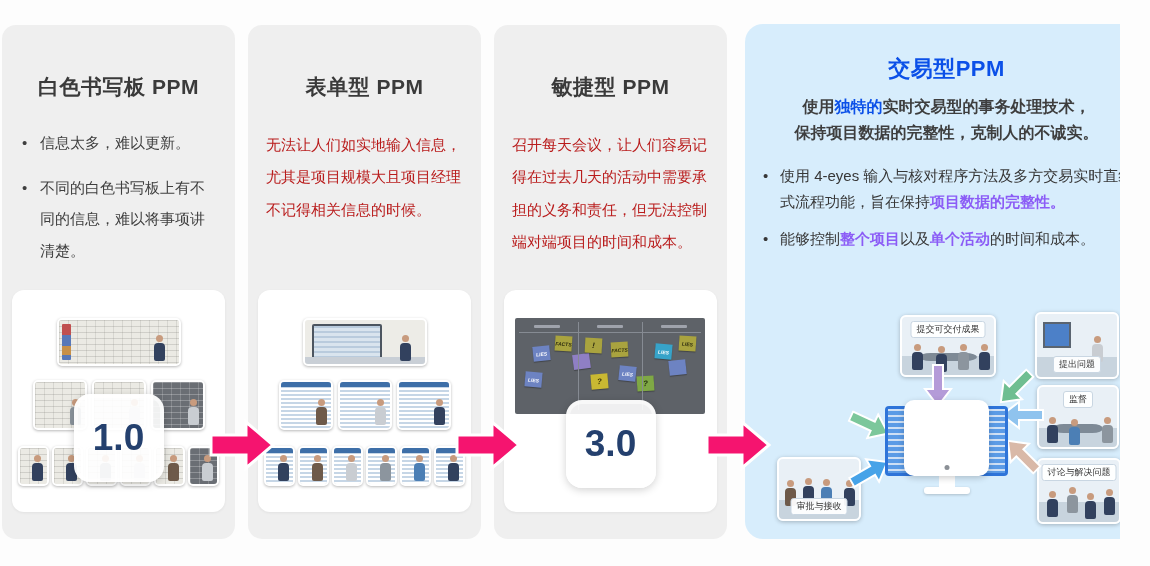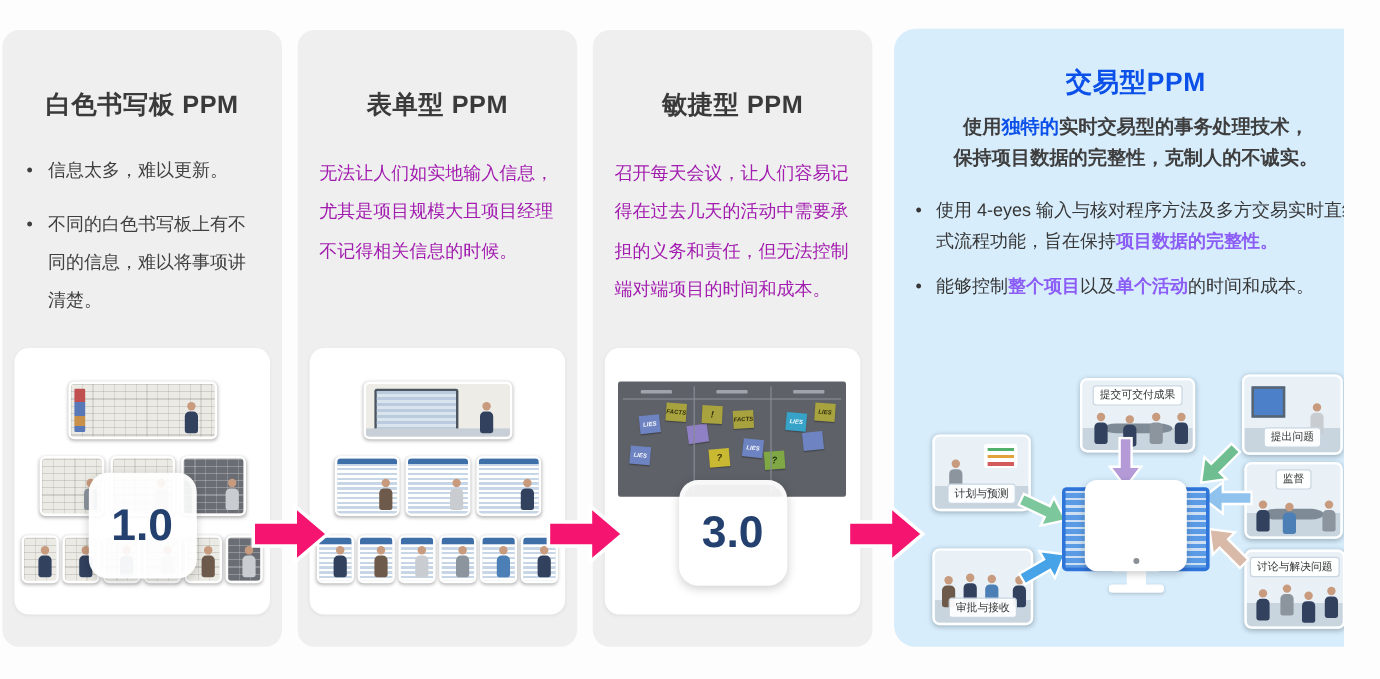--- a/index.html
+++ b/index.html
@@ -9,21 +9,21 @@
   .card{position:absolute;top:25px;width:233px;height:514px;background:#EFEFEF;border-radius:14px;}
   .card.c1{left:2px;}   .card.c2{left:248px;} .card.c3{left:494px;}
   .card.c4{left:745px;top:24px;width:403px;height:515px;background:#D7EDFC;border-radius:18px;}
 
   .card-title{margin:48px 10px 0;text-align:center;font-size:21px;font-weight:bold;color:#3A3A3A;letter-spacing:.5px;}
   .c4 .card-title{margin-top:30px;font-size:22px;color:#0B50E8;}
 
   .bullets{list-style:none;margin:26px 0 0;padding:0 16px 0 20px;}
   .bullets li{position:relative;padding-left:18px;font-size:15px;line-height:2.1;color:#3F3F3F;margin-bottom:13px;}
   .bullets li::before{content:"\2022";position:absolute;left:0;top:0;color:#3F3F3F;font-size:15px;}
-  .para{margin:28px 18px 0;font-size:15px;line-height:2.15;color:#a21caf;}
+  .para{margin:28px 18px 0;font-size:15px;line-height:2.15;color:#b91c1c;}
 
   
   .panel{position:absolute;left:10px;top:265px;width:213px;height:222px;background:#FFFFFF;border-radius:12px;box-shadow:0 1px 3px rgba(0,0,0,.06);}
 
   .t{position:relative;border:2px solid #FFF;border-radius:5px;box-shadow:0 1px 3px rgba(0,0,0,.28);overflow:hidden;background:#EDECE7;}
   .rowA{display:flex;justify-content:center;padding-top:28px;}
   .rowB{display:flex;justify-content:center;gap:5px;margin-top:14px;}
   .rowC{display:flex;justify-content:center;gap:3px;margin-top:16px;}
   .t-wide{width:120px;height:44px;}
   .t-mid{width:50px;height:46px;}
@@ -341,25 +341,20 @@
       </div>
 
       <div class="scene sc-approve">
         <span class="pill bot">审批与接收</span>
         <i class="fig f-brown" style="left:6px;right:auto;bottom:12px;"></i>
         <i class="fig f-navy" style="left:24px;right:auto;bottom:14px;"></i>
         <i class="fig f-blue" style="left:42px;right:auto;bottom:13px;"></i>
         <i class="fig f-navy" style="bottom:12px;"></i>
       </div>
 
-      <div class="scene sc-plan">
-        <span class="pill bot">计划与预测</span>
-        <i class="chartcard"></i>
-        <i class="fig f-gray" style="left:12px;right:auto;bottom:14px;"></i>
-      </div>
 
       <svg class="d-arrow da-purple" width="44" height="30">
           <polygon points="1,10 25,10 25,2 42,15 25,28 25,20 1,20" fill="#B49BD8" stroke="#FFF" stroke-width="2"></polygon>
         </svg>
       <svg class="d-arrow da-green-tr" width="44" height="30">
           <polygon points="1,10 25,10 25,2 42,15 25,28 25,20 1,20" fill="#6FBE91" stroke="#FFF" stroke-width="2"></polygon>
         </svg>
       <svg class="d-arrow da-lblue" width="44" height="30">
           <polygon points="1,10 25,10 25,2 42,15 25,28 25,20 1,20" fill="#8FC3EE" stroke="#FFF" stroke-width="2"></polygon>
         </svg>

